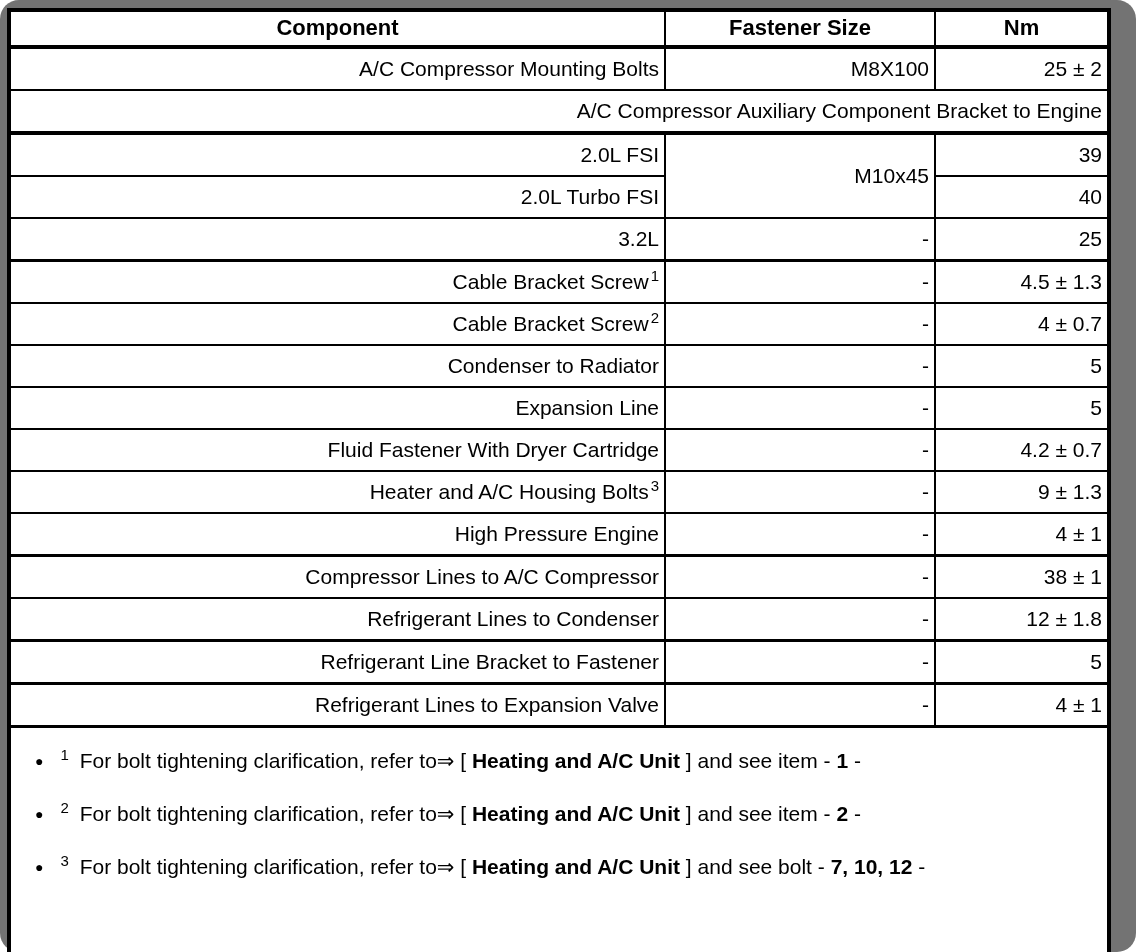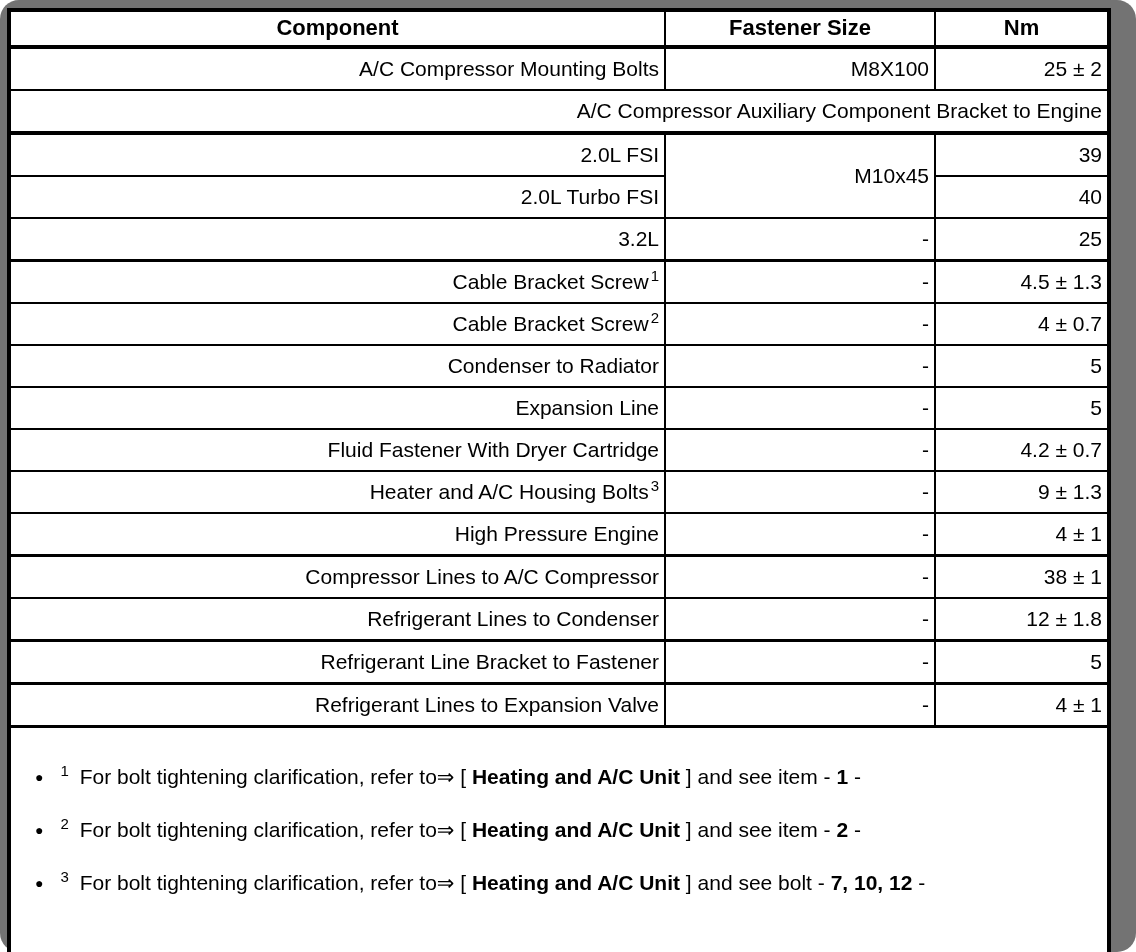--- a/index.html
+++ b/index.html
@@ -56,21 +56,20 @@
   td.fn-cell {
     vertical-align: top;
     height: 204px;
     padding: 21px 0 0 24px;
     white-space: normal;
   }
   .footnote {
     margin-bottom: 30px;
     font-size: 21px;
     white-space: nowrap;
-    margin-top: 16px;
   }
   .footnote .bullet {
     font-size: 14px;
     margin-right: 17px;
     vertical-align: 2px;
   }
   .footnote sup.fn-marker {
     font-size: 15px;
     margin-right: 5px;
     line-height: 0;

